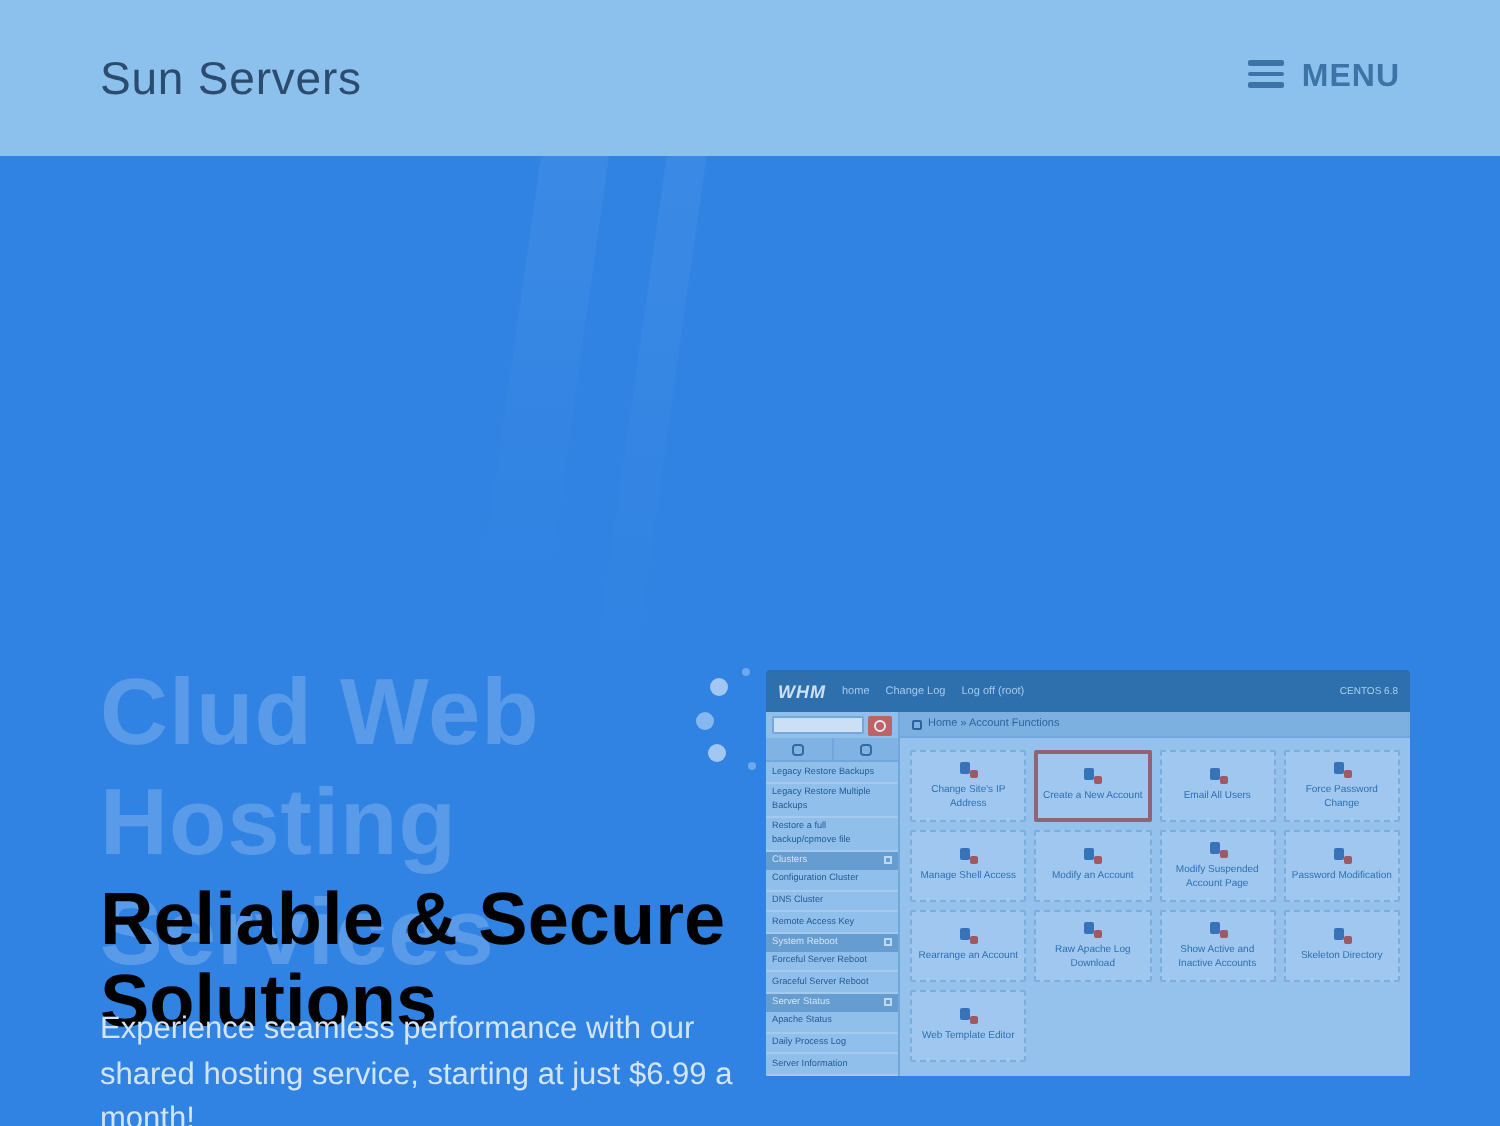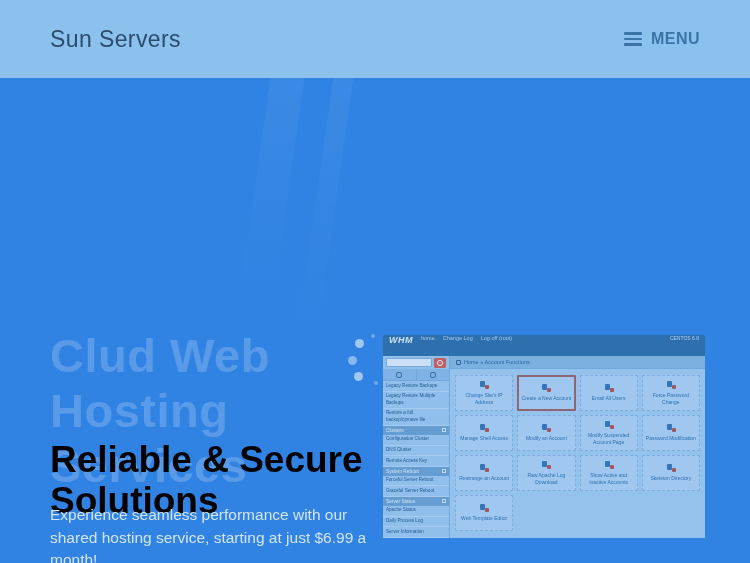--- a/index.html
+++ b/index.html
@@ -4,21 +4,21 @@
 <style>
   * { margin:0; padding:0; box-sizing:border-box; }
   html,body { width:750px; height:563px; overflow:hidden; font-family:"Liberation Sans",sans-serif; }
 
   
   .site-header{
     height:78px; background:#8CC1EE; display:flex; align-items:center;
     justify-content:space-between; padding:0 50px;
   }
   .logo{ font-size:23px; font-weight:normal; color:#2B4C6F; letter-spacing:.4px; cursor:pointer;}
-  .menu-btn{ display:flex; align-items:center; gap:9px; cursor:pointer; }
+  .menu-btn{ display:flex; gap:9px; cursor:pointer; }
   .burger{ display:flex; flex-direction:column; gap:3px; }
   .burger i{ display:block; width:18px; height:2.5px; background:#3D74A8; border-radius:1px;}
   .menu-label{ font-size:16px; font-weight:bold; color:#3D74A8; letter-spacing:.5px; }
 
   
   .hero{ position:relative; height:504px; background:#3083E3; overflow:hidden; }
   .streak{ position:absolute; background:linear-gradient(180deg,rgba(255,255,255,.05),rgba(255,255,255,0)); }
   .s1{ left:255px; top:0; width:34px; height:220px; transform:skewX(-8deg); }
   .s2{ left:315px; top:0; width:20px; height:260px; transform:skewX(-8deg); }
   .bottom-glow{ position:absolute; left:0; bottom:0; width:100%; height:16px; background:rgba(255,255,255,.06); }
@@ -46,21 +46,21 @@
   .particle{ position:absolute; border-radius:50%; background:rgba(255,255,255,.30); }
   .p1{ left:371px; top:256px; width:4px; height:4px; }
   .p2{ left:374px; top:303px; width:4px; height:4px; }
 
   
   .whm{
     position:absolute; left:383px; top:257px; width:322px; height:203px;
     background:#9CC6EC; overflow:hidden; border-radius:1px;
   }
   .whm::after{ content:""; position:absolute; inset:0; background:rgba(48,131,227,.16); pointer-events:none; }
-  .whm-top{ height:21px; background:#2E6DA5; display:flex; align-items:flex-start; padding:0 6px; gap:8px; }
+  .whm-top{ height:21px; background:#2E6DA5; display:flex; align-items:center; padding:0 6px; gap:8px; }
   .whm-brand{ font-size:9px; font-weight:bold; font-style:italic; color:#E9F3FB; letter-spacing:.5px; }
   .whm-nav{ display:flex; gap:8px; }
   .whm-link{ font-size:5.5px; color:#BBD8EE; }
   .whm-os{ margin-left:auto; font-size:5px; color:#C7DDEF; }
 
   .whm-body{ display:flex; height:182px; }
   .whm-side{ width:67px; background:#A3CBEE; border-right:1px solid #7FAFDB; overflow:hidden; }
   .side-search{ height:13px; display:flex; align-items:center; gap:2px; padding:2px 3px; }
   .side-search .box{ flex:1; height:9px; background:#E9F2FA; border:1px solid #84AED6; border-radius:1px; }
   .side-search .btn{ width:12px; height:10px; background:#D85C4E; border-radius:1px; position:relative; }

